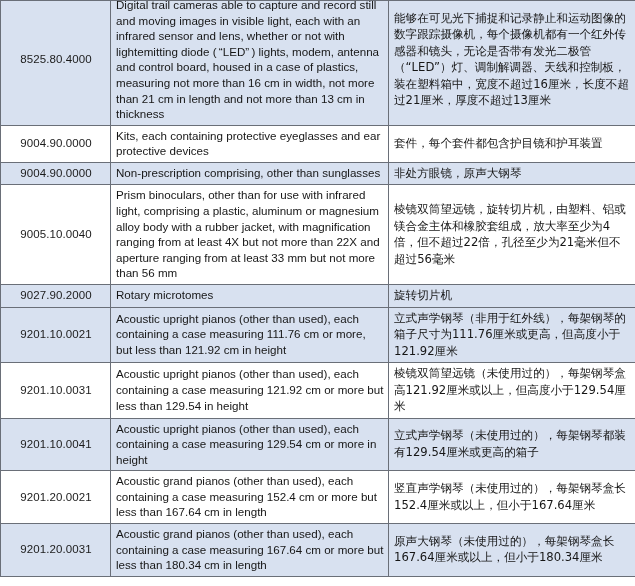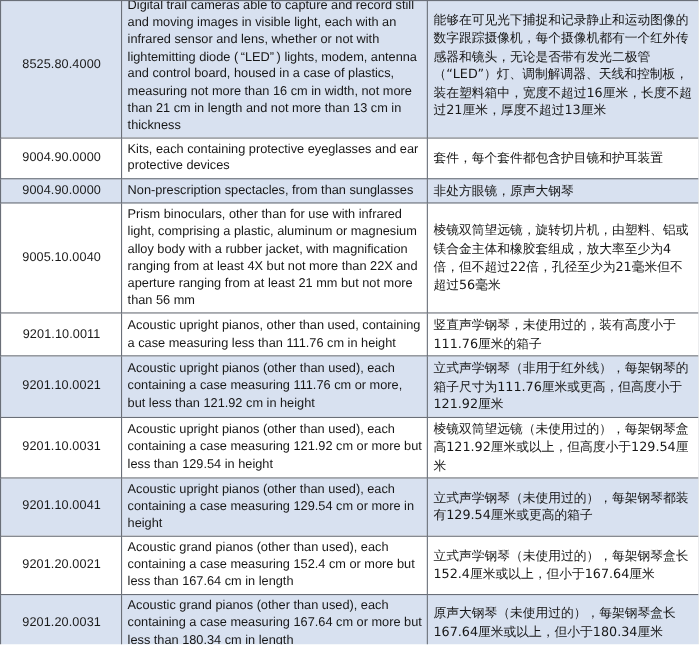--- a/index.html
+++ b/index.html
@@ -96,52 +96,52 @@
           <td class="en">Digital trail cameras able to capture and record still and moving images in visible light, each with an infrared sensor and lens, whether or not with lightemitting diode ( “LED” ) lights, modem, antenna and control board, housed in a case of plastics, measuring not more than 16 cm in width, not more than 21 cm in length and not more than 13 cm in thickness</td>
           <td class="zh">能够在可见光下捕捉和记录静止和运动图像的数字跟踪摄像机，每个摄像机都有一个红外传感器和镜头，无论是否带有发光二极管（“LED”）灯、调制解调器、天线和控制板，装在塑料箱中，宽度不超过16厘米，长度不超过21厘米，厚度不超过13厘米</td>
         </tr>
         <tr class="">
           <td class="code">9004.90.0000</td>
           <td class="en">Kits, each containing protective eyeglasses and ear protective devices</td>
           <td class="zh">套件，每个套件都包含护目镜和护耳装置</td>
         </tr>
         <tr class="band">
           <td class="code">9004.90.0000</td>
-          <td class="en">Non-prescription spectacles, from than sunglasses</td>
+          <td class="en">Non-prescription comprising, other than sunglasses</td>
           <td class="zh">非处方眼镜，原声大钢琴</td>
         </tr>
         <tr class="">
           <td class="code">9005.10.0040</td>
-          <td class="en">Prism binoculars, other than for use with infrared light, comprising a plastic, aluminum or magnesium alloy body with a rubber jacket, with magnification ranging from at least 4X but not more than 22X and aperture ranging from at least 21 mm but not more than 56 mm</td>
+          <td class="en">Prism binoculars, other than for use with infrared light, comprising a plastic, aluminum or magnesium alloy body with a rubber jacket, with magnification ranging from at least 4X but not more than 22X and aperture ranging from at least 33 mm but not more than 56 mm</td>
           <td class="zh">棱镜双筒望远镜，旋转切片机，由塑料、铝或镁合金主体和橡胶套组成，放大率至少为4倍，但不超过22倍，孔径至少为21毫米但不超过56毫米</td>
         </tr>
-        <tr class="">
-          <td class="code">9201.10.0011</td>
-          <td class="en">Acoustic upright pianos, other than used, containing a case measuring less than 111.76 cm in height</td>
-          <td class="zh">竖直声学钢琴，未使用过的，装有高度小于111.76厘米的箱子</td>
+        <tr class="band">
+          <td class="code">9027.90.2000</td>
+          <td class="en">Rotary microtomes</td>
+          <td class="zh">旋转切片机</td>
         </tr>
         <tr class="band">
           <td class="code">9201.10.0021</td>
           <td class="en">Acoustic upright pianos (other than used), each containing a case measuring 111.76 cm or more, but less than 121.92 cm in height</td>
           <td class="zh">立式声学钢琴（非用于红外线），每架钢琴的箱子尺寸为111.76厘米或更高，但高度小于121.92厘米</td>
         </tr>
         <tr class="">
           <td class="code">9201.10.0031</td>
           <td class="en">Acoustic upright pianos (other than used), each containing a case measuring 121.92 cm or more but less than 129.54 in height</td>
           <td class="zh">棱镜双筒望远镜（未使用过的），每架钢琴盒高121.92厘米或以上，但高度小于129.54厘米</td>
         </tr>
         <tr class="band">
           <td class="code">9201.10.0041</td>
           <td class="en">Acoustic upright pianos (other than used), each containing a case measuring 129.54 cm or more in height</td>
           <td class="zh">立式声学钢琴（未使用过的），每架钢琴都装有129.54厘米或更高的箱子</td>
         </tr>
         <tr class="">
           <td class="code">9201.20.0021</td>
           <td class="en">Acoustic grand pianos (other than used), each containing a case measuring 152.4 cm or more but less than 167.64 cm in length</td>
-          <td class="zh">立式声学钢琴（未使用过的），每架钢琴盒长152.4厘米或以上，但小于167.64厘米</td>
+          <td class="zh">竖直声学钢琴（未使用过的），每架钢琴盒长152.4厘米或以上，但小于167.64厘米</td>
         </tr>
         <tr class="band">
           <td class="code">9201.20.0031</td>
           <td class="en">Acoustic grand pianos (other than used), each containing a case measuring 167.64 cm or more but less than 180.34 cm in length</td>
           <td class="zh">原声大钢琴（未使用过的），每架钢琴盒长167.64厘米或以上，但小于180.34厘米</td>
         </tr>
       </tbody>
   </table>
 </div>
 

